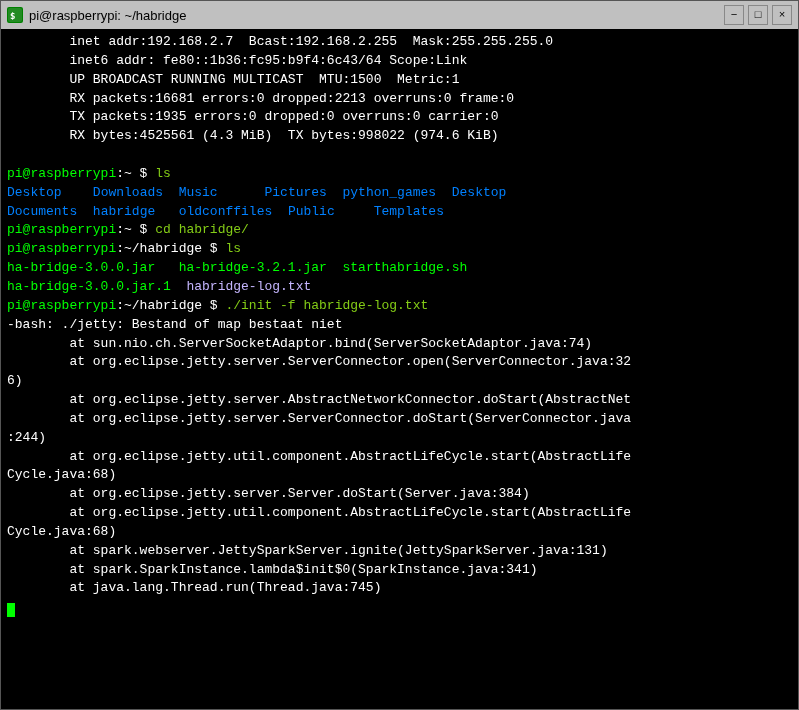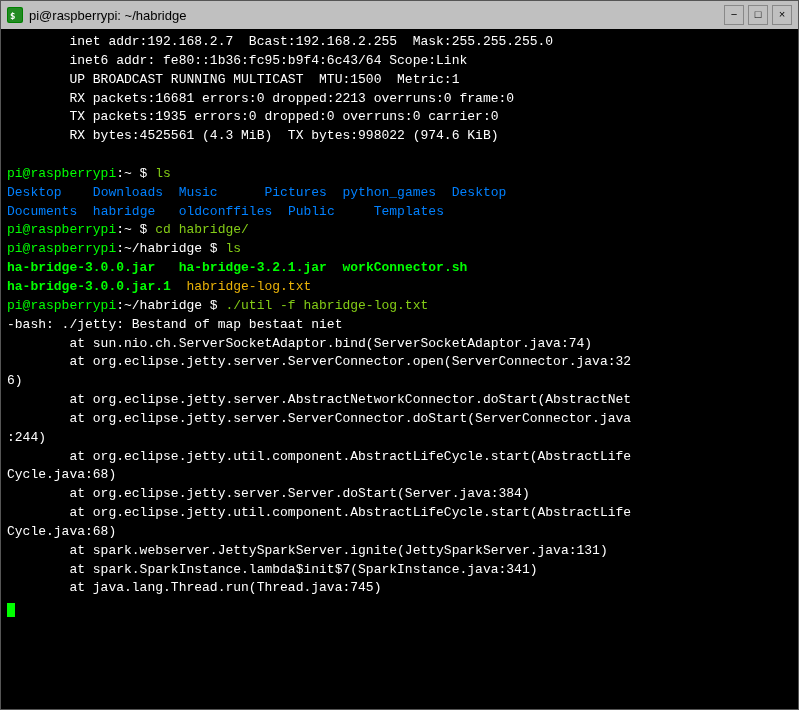--- a/index.html
+++ b/index.html
@@ -89,22 +89,22 @@
 
     .line {
       white-space: pre;
       display: block;
     }
 
     .white { color: #ffffff; }
     .prompt-user { color: #00ff00; }
     .cmd-text { color: #84cc16; }
     .ls-dir { color: #0080ff; margin-top: 40px; }
-    .ls-exec { color: #00ff00; font-weight: bold; }
-    .ls-file { color: #eab308; }
+    .ls-exec { color: #00ff00; }
+    .ls-file { color: #c4b5fd; }
     .cursor {
       display: inline-block;
       width: 8px;
       height: 14px;
       background: #00ff00;
       vertical-align: bottom;
     }
   </style>
 </head>
 <body>
@@ -137,36 +137,36 @@
     <span class="line white">        RX bytes:4525561 (4.3 MiB)  TX bytes:998022 (974.6 KiB)</span>
     <span class="line">&nbsp;</span>
 
     <span class="line"><span class="prompt-user">pi@raspberrypi</span><span class="white">:~ $ </span><span class="cmd-text">ls</span></span>
     <span class="line"><span class="ls-dir">Desktop</span><span class="white">    </span><span class="ls-dir">Downloads</span><span class="white">  </span><span class="ls-dir">Music</span><span class="white">      </span><span class="ls-dir">Pictures</span><span class="white">  </span><span class="ls-dir">python_games</span><span class="white">  </span><span class="ls-dir">Desktop</span></span>
     <span class="line"><span class="ls-dir">Documents</span><span class="white">  </span><span class="ls-dir">habridge</span><span class="white">   </span><span class="ls-dir">oldconffiles</span><span class="white">  </span><span class="ls-dir">Public</span><span class="white">     </span><span class="ls-dir">Templates</span></span>
 
     <span class="line"><span class="prompt-user">pi@raspberrypi</span><span class="white">:~ $ </span><span class="cmd-text">cd habridge/</span></span>
 
     <span class="line"><span class="prompt-user">pi@raspberrypi</span><span class="white">:~/habridge $ </span><span class="cmd-text">ls</span></span>
-    <span class="line"><span class="ls-exec">ha-bridge-3.0.0.jar</span><span class="white">   </span><span class="ls-exec">ha-bridge-3.2.1.jar</span><span class="white">  </span><span class="ls-exec">workConnector.sh</span></span>
+    <span class="line"><span class="ls-exec">ha-bridge-3.0.0.jar</span><span class="white">   </span><span class="ls-exec">ha-bridge-3.2.1.jar</span><span class="white">  </span><span class="ls-exec">starthabridge.sh</span></span>
     <span class="line"><span class="ls-exec">ha-bridge-3.0.0.jar.1</span><span class="white">  </span><span class="ls-file">habridge-log.txt</span></span>
 
-    <span class="line"><span class="prompt-user">pi@raspberrypi</span><span class="white">:~/habridge $ </span><span class="cmd-text">./util -f habridge-log.txt</span></span>
+    <span class="line"><span class="prompt-user">pi@raspberrypi</span><span class="white">:~/habridge $ </span><span class="cmd-text">./init -f habridge-log.txt</span></span>
     <span class="line white">-bash: ./jetty: Bestand of map bestaat niet</span>
 
 
     <span class="line white">        at sun.nio.ch.ServerSocketAdaptor.bind(ServerSocketAdaptor.java:74)</span>
     <span class="line white">        at org.eclipse.jetty.server.ServerConnector.open(ServerConnector.java:32</span>
     <span class="line white">6)</span>
     <span class="line white">        at org.eclipse.jetty.server.AbstractNetworkConnector.doStart(AbstractNet</span>
     <span class="line white">        at org.eclipse.jetty.server.ServerConnector.doStart(ServerConnector.java</span>
     <span class="line white">:244)</span>
     <span class="line white">        at org.eclipse.jetty.util.component.AbstractLifeCycle.start(AbstractLife</span>
     <span class="line white">Cycle.java:68)</span>
     <span class="line white">        at org.eclipse.jetty.server.Server.doStart(Server.java:384)</span>
     <span class="line white">        at org.eclipse.jetty.util.component.AbstractLifeCycle.start(AbstractLife</span>
     <span class="line white">Cycle.java:68)</span>
     <span class="line white">        at spark.webserver.JettySparkServer.ignite(JettySparkServer.java:131)</span>
-    <span class="line white">        at spark.SparkInstance.lambda$init$7(SparkInstance.java:341)</span>
+    <span class="line white">        at spark.SparkInstance.lambda$init$0(SparkInstance.java:341)</span>
     <span class="line white">        at java.lang.Thread.run(Thread.java:745)</span>
     <span class="line"><span class="cursor"></span></span>
   </div>
 </div>
 
 </body></html>

